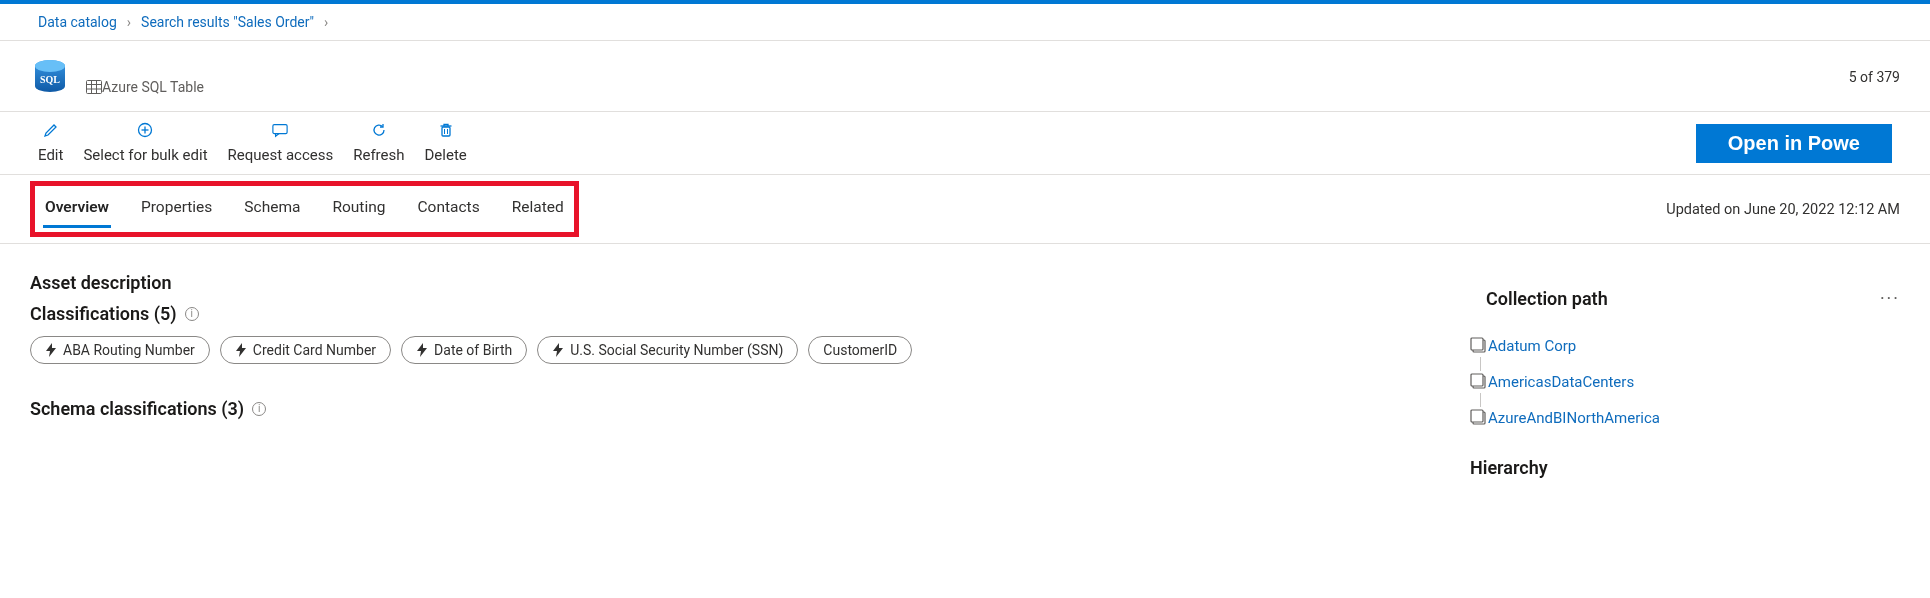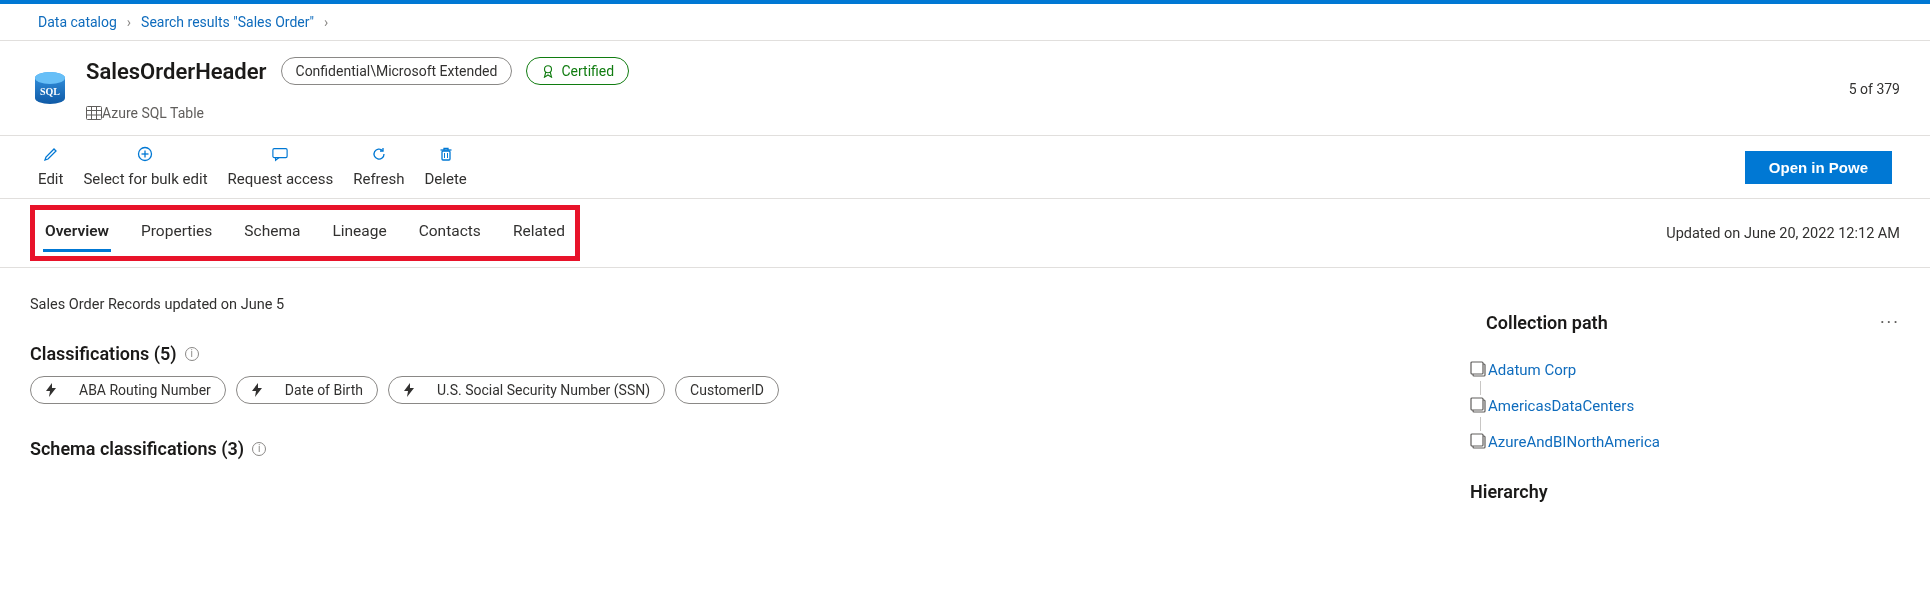--- a/index.html
+++ b/index.html
@@ -52,21 +52,21 @@
     padding:10px 38px;border-bottom:1px solid var(--border);
   }
   .tbtn{
     display:inline-flex;align-items:center;gap:8px;
     color:#323130;font-size:15px;cursor:pointer;flex-direction:column;
   }
   .tbtn svg{width:16px;height:16px;stroke:var(--link2);fill:none}
   .toolbar .spacer{flex:1}
   .primary-btn{
     background:#0078d4;color:#fff;font-weight:600;
-    padding:8px 24px;border:none;font-size:15px;cursor:pointer;
+    padding:8px 32px;border:none;font-size:20px;cursor:pointer;
   }
   .tabs-row{
     display:flex;align-items:center;
     padding:0 30px;border-bottom:1px solid var(--border);
     position:relative;
   }
   .tabs-box{
     border:5px solid var(--red);
     padding:6px 8px;
     display:flex;gap:28px;
@@ -90,21 +90,21 @@
   .desc-text{font-size:14.5px;color:#323130;margin-bottom:30px}
   .section-head{display:flex;align-items:center;gap:8px;margin-bottom:12px}
   .section-head .count-badge{font-weight:600}
   .info-icon{
     width:14px;height:14px;border:1px solid #8a8886;border-radius:50%;
     display:inline-flex;align-items:center;justify-content:center;font-size:10px;color:#8a8886;line-height:1;
   }
   .chips{display:flex;flex-wrap:wrap;gap:10px;margin-bottom:34px}
   .chip{
     border:1px solid #8a8886;border-radius:16px;padding:5px 14px;
-    font-size:14px;color:#323130;display:inline-flex;align-items:center;gap:22px;
+    font-size:14px;color:#323130;display:inline-flex;align-items:center;gap:6px;
     background:#fff;cursor:pointer;
   }
   .bolt{width:12px;height:14px}
   .right .section-head{justify-content:space-between}
   .more{color:#605e5c;font-size:18px;letter-spacing:2px;cursor:pointer}
   .path-list{display:flex;flex-direction:column;gap:2px;margin-top:6px}
   .path-item{display:flex;align-items:center;}
   .path-item a{color:var(--link);text-decoration:none;font-size:15px}
   .path-conn{
     height:14px;border-left:1px solid #c8c6c4;margin-left:10px;
@@ -135,31 +135,20 @@
             <stop offset="1" stop-color="#0f5aa6"></stop>
         </linearGradient>
       </defs>
       <ellipse cx="20" cy="9" rx="15" ry="6" fill="#3aa0ef"></ellipse>
       <path d="M5 9 v20 a15 6 0 0 0 30 0 V9" fill="url(#g1)"></path>
       <ellipse cx="20" cy="9" rx="15" ry="6" fill="#67bff7"></ellipse>
       <text x="20" y="26" text-anchor="middle" font-size="10" font-weight="700" fill="#fff" font-family="Segoe UI">SQL</text>
     </svg>
   </span>
   <div>
-    <div class="title-row">
-      <span class="title">SalesOrderHeader</span>
-      <span class="pill">Confidential\Microsoft Extended</span>
-      <span class="pill green">
-        <svg width="14" height="14" viewBox="0 0 16 16">
-          <circle cx="8" cy="6" r="4" fill="none" stroke="#107c10" stroke-width="1.3"></circle>
-          <path d="M5.5 9 L4 15 L8 12.5 L12 15 L10.5 9" fill="none" stroke="#107c10" stroke-width="1.3"></path>
-        </svg>
-        <span>Certified</span>
-      </span>
-    </div>
     <div class="subtitle">
       <svg width="16" height="14" viewBox="0 0 16 14">
         <rect x="0.5" y="0.5" width="15" height="13" rx="1" fill="none" stroke="#605e5c"></rect>
         <line x1="0.5" y1="4.5" x2="15.5" y2="4.5" stroke="#605e5c"></line>
         <line x1="5.5" y1="0.5" x2="5.5" y2="13.5" stroke="#605e5c"></line>
         <line x1="10.5" y1="0.5" x2="10.5" y2="13.5" stroke="#605e5c"></line>
         <line x1="0.5" y1="9" x2="15.5" y2="9" stroke="#605e5c"></line>
       </svg>
       <span>Azure SQL Table</span>
     </div>
@@ -209,44 +198,50 @@
   </span>
   <div class="spacer"></div>
   <button class="primary-btn">Open in Powe</button>
 </div>
 
 <div class="tabs-row">
   <div class="tabs-box">
     <span class="tab active">Overview</span>
     <span class="tab">Properties</span>
     <span class="tab">Schema</span>
-    <span class="tab">Lineage</span>
+    <span class="tab">Routing</span>
     <span class="tab">Contacts</span>
     <span class="tab">Related</span>
   </div>
   <span class="updated">Updated on June 20, 2022 12:12 AM</span>
 </div>
 
 <div class="content">
   <div class="left">
-    <div class="desc-text">Sales Order Records updated on June 5</div>
+    <h3 class="section">Asset description</h3>
 
     <div class="section-head">
       <h3 class="section" style="margin:0">
         <span>Classifications</span>
         <span class="count-badge">(5)</span>
       </h3>
       <span class="info-icon">i</span>
     </div>
     <div class="chips">
       <span class="chip">
         <svg class="bolt" viewBox="0 0 12 14">
             <path d="M7 0 L1 8 H5 L4 14 L11 5 H7 Z" fill="#323130"></path>
           </svg>
         <span>ABA Routing Number</span>
+      </span>
+      <span class="chip">
+        <svg class="bolt" viewBox="0 0 12 14">
+            <path d="M7 0 L1 8 H5 L4 14 L11 5 H7 Z" fill="#323130"></path>
+          </svg>
+        <span>Credit Card Number</span>
       </span>
       <span class="chip">
         <svg class="bolt" viewBox="0 0 12 14">
             <path d="M7 0 L1 8 H5 L4 14 L11 5 H7 Z" fill="#323130"></path>
           </svg>
         <span>Date of Birth</span>
       </span>
       <span class="chip">
         <svg class="bolt" viewBox="0 0 12 14">
             <path d="M7 0 L1 8 H5 L4 14 L11 5 H7 Z" fill="#323130"></path>

